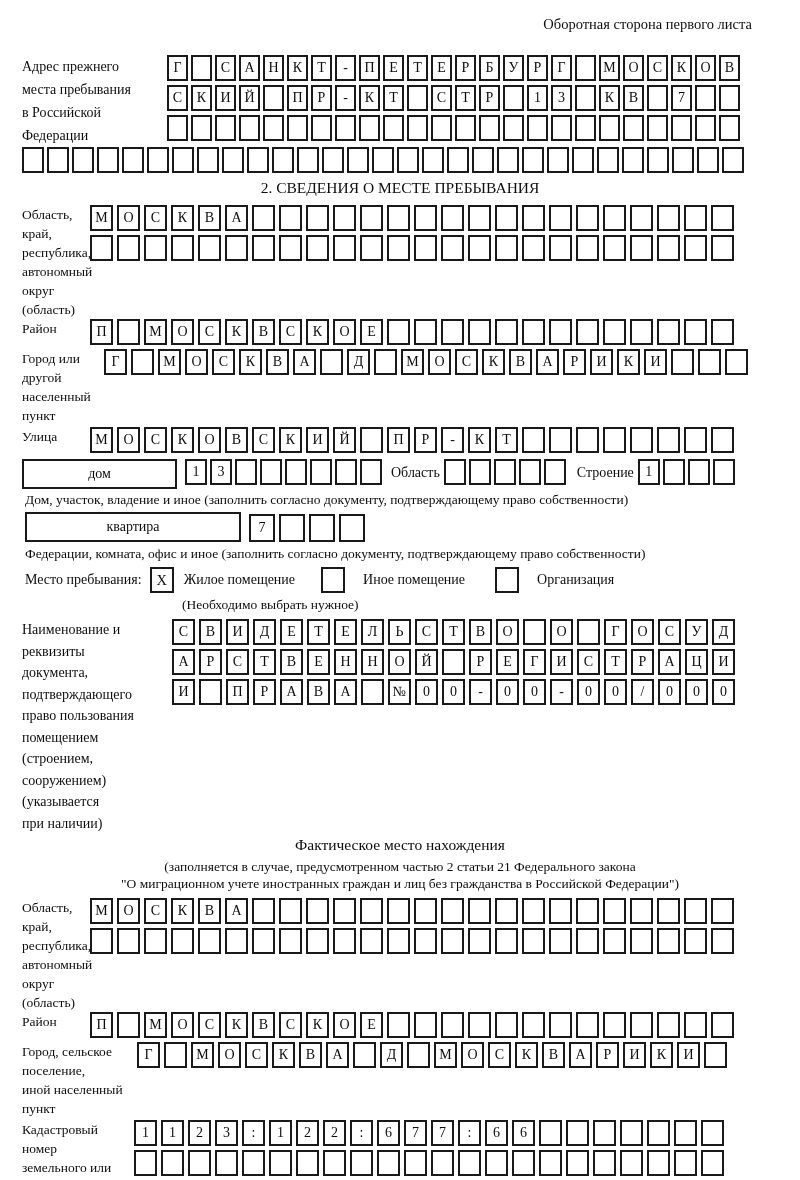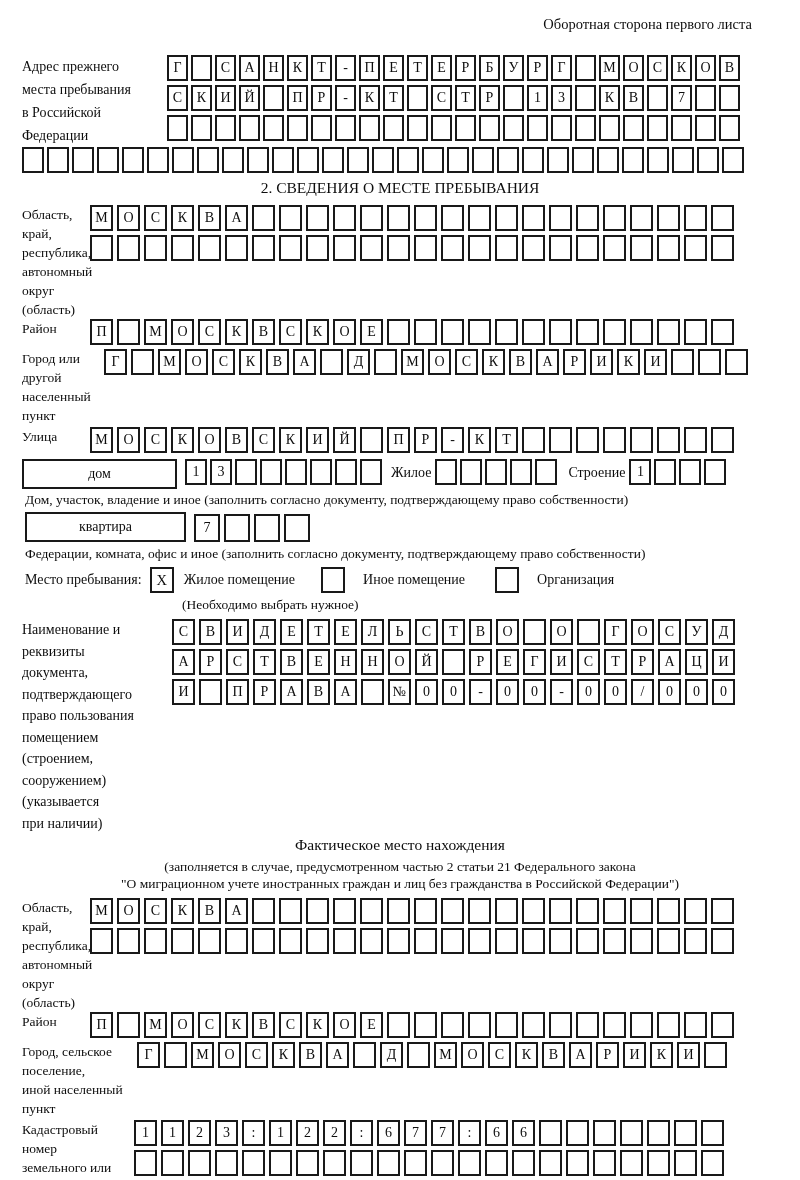--- a/index.html
+++ b/index.html
@@ -70,29 +70,29 @@
   </div>
 
   <div class="blk mt2">
     <div class="lbl" style="width:68px;">Улица</div>
     <div class="cellrow"><span class="cell">М</span><span class="cell">О</span><span class="cell">С</span><span class="cell">К</span><span class="cell">О</span><span class="cell">В</span><span class="cell">С</span><span class="cell">К</span><span class="cell">И</span><span class="cell">Й</span><span class="cell"></span><span class="cell">П</span><span class="cell">Р</span><span class="cell">-</span><span class="cell">К</span><span class="cell">Т</span><span class="cell"></span><span class="cell"></span><span class="cell"></span><span class="cell"></span><span class="cell"></span><span class="cell"></span><span class="cell"></span><span class="cell"></span></div>
   </div>
 
   <div class="blk mid" style="margin-top:2px;">
     <div class="boxlabel" style="width:155px;">дом</div>
     <div class="cellrow" style="margin:0 0 0 8px;"><span class="cell">1</span><span class="cell">3</span><span class="cell"></span><span class="cell"></span><span class="cell"></span><span class="cell"></span><span class="cell"></span><span class="cell"></span></div>
-    <div class="inline-lbl" style="margin:0 4px 0 6px;">Жилое</div>
+    <div class="inline-lbl" style="margin:0 4px 0 6px;">Область</div>
     <div class="cellrow" style="margin:0;"><span class="cell"></span><span class="cell"></span><span class="cell"></span><span class="cell"></span><span class="cell"></span></div>
     <div class="inline-lbl" style="margin:0 4px 0 8px;">Строение</div>
     <div class="cellrow" style="margin:0;"><span class="cell">1</span><span class="cell"></span><span class="cell"></span><span class="cell"></span></div>
   </div>
   <div class="note" style="text-align:left;margin:2px 0 4px 3px;">Дом, участок, владение и иное (заполнить согласно документу, подтверждающему право собственности)</div>
 
   <div class="blk big" style="align-items:center;">
-    <div class="boxlabel" style="width:161px;margin-left:3px;">квартира</div>
+    <div class="boxlabel" style="width:216px;margin-left:3px;">квартира</div>
     <div class="cellrow" style="margin:0 0 0 8px;"><span class="cell">7</span><span class="cell"></span><span class="cell"></span><span class="cell"></span></div>
   </div>
   <div class="note" style="text-align:left;margin:3px 0 5px 3px;">Федерации, комната, офис и иное (заполнить согласно документу, подтверждающему право собственности)</div>
 
   <div style="display:flex;align-items:center;margin-left:3px;">
     <span style="font-size:14px;">Место пребывания:</span>
     <span class="cbox" style="margin-left:8px;">X</span>
     <span style="font-size:14px;margin-left:10px;">Жилое помещение</span>
     <span class="cbox" style="margin-left:26px;"></span>
     <span style="font-size:14px;margin-left:18px;">Иное помещение</span>

